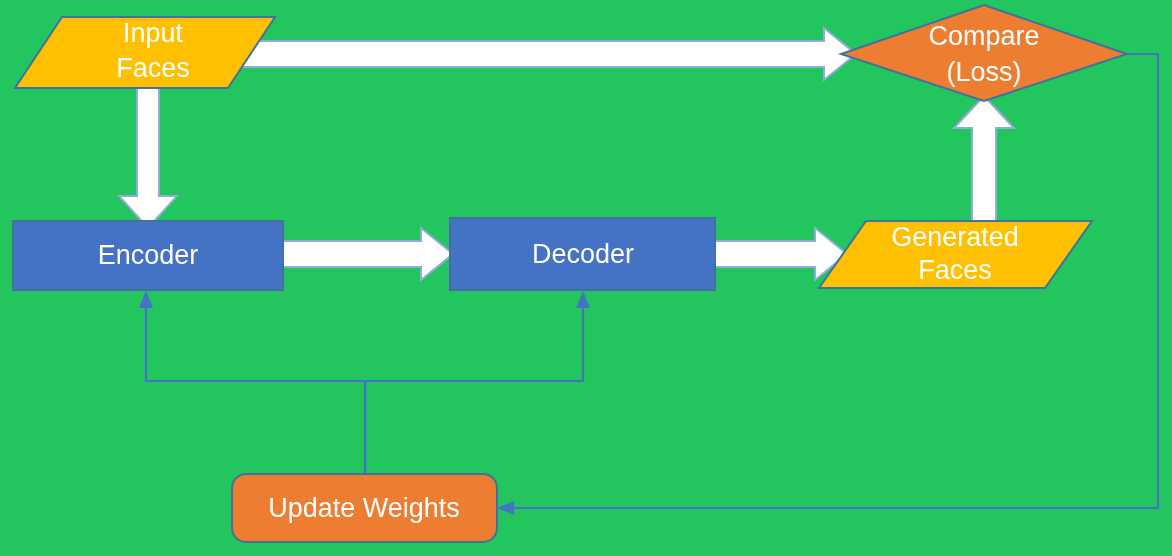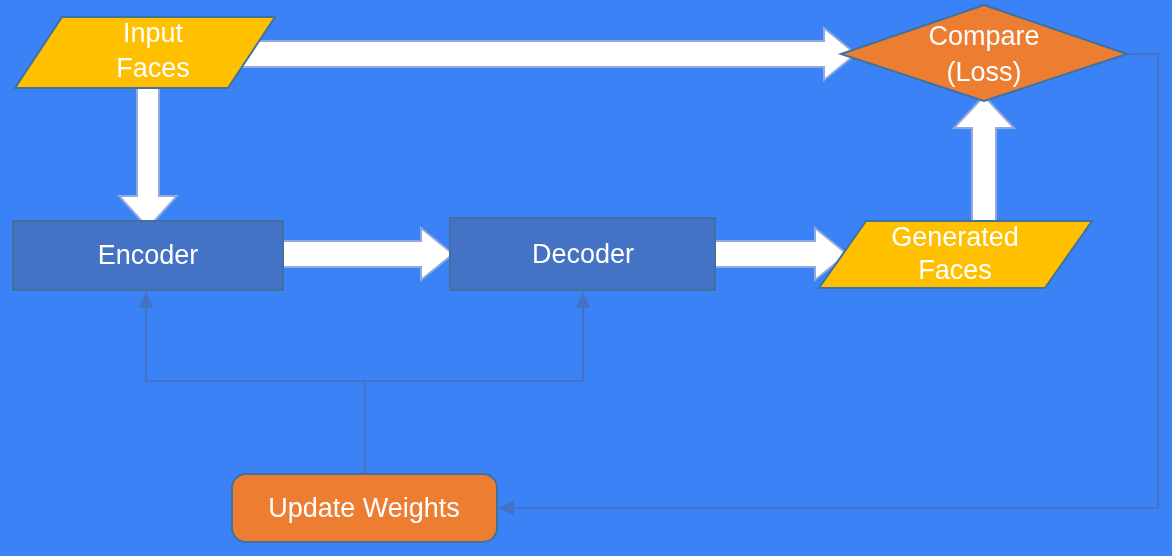--- a/index.html
+++ b/index.html
@@ -8,21 +8,21 @@
     padding: 0;
     background: #ffffff;
   }
   body {
     font-family: "Liberation Sans", sans-serif;
   }
   #diagram-root {
     position: relative;
     width: 1172px;
     height: 556px;
-    background: #3b82f6;
+    background: #22c55e;
     overflow: hidden;
   }
   svg.diagram-canvas {
     display: block;
     width: 1172px;
     height: 556px;
   }
   text.node-label {
     fill: #ffffff;
     font-family: "Liberation Sans", sans-serif;

